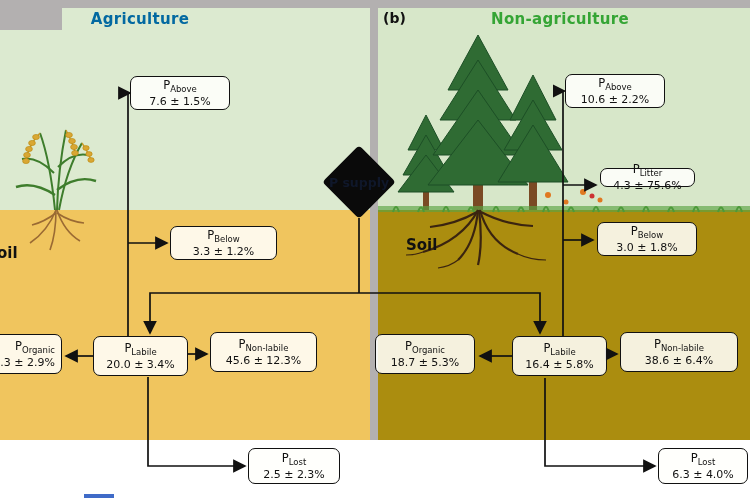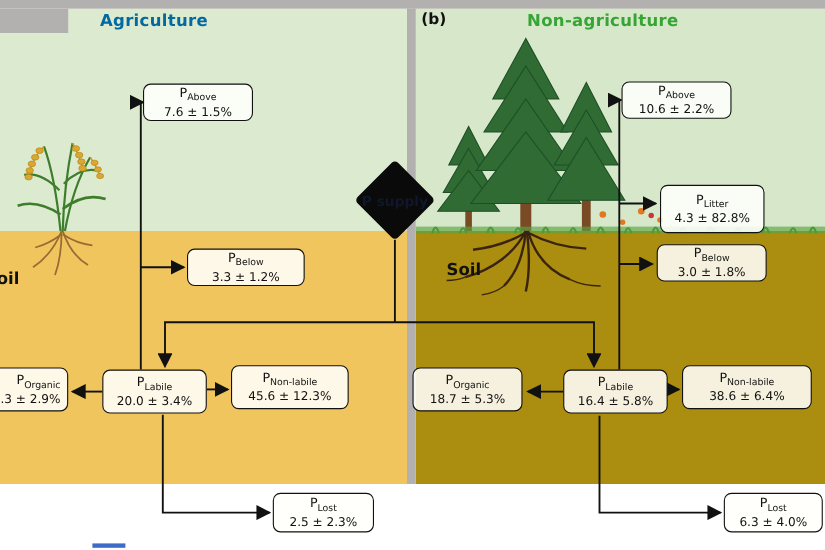--- a/index.html
+++ b/index.html
@@ -15,21 +15,21 @@
   .divider  { left:370px; top:8px; width:8px; height:432px; background:#b3b0b0; }
   .cornerpatch { left:0; top:8px; width:62px; height:22px; background:#b3b0b0; }
   .ag-above { left:0; top:8px; width:370px; height:202px; background:#dcead0; }
   .ag-soil  { left:0; top:210px; width:370px; height:230px; background:#f0c55e; }
   .nag-above{ left:378px; top:8px; width:372px; height:202px; background:#d7e7c9; }
   .nag-soil { left:378px; top:210px; width:372px; height:230px; background:#ab8d0f; }
 
   
   .title { font-weight:bold; font-size:15px; letter-spacing:0.3px; }
   .ag-title  { left:40px; top:10px; width:200px; text-align:center; color:#0369a1; }
-  .nag-title { left:418px; top:10px; width:260px; text-align:center; color:#35a535; }
+  .nag-title { left:430px; top:10px; width:260px; text-align:center; color:#35a535; }
   .panel-tag { left:383px; top:10px; font-weight:bold; font-size:14px; color:#111; }
   .soil-label { font-size:15px; font-weight:600; color:#111; }
   .soil-a { left:-3px; top:244px; }
   .soil-b { left:406px; top:236px; }
 
   
   .pbox {
     position:absolute; box-sizing:border-box;
     border:1.6px solid #111; border-radius:7px;
     background:rgba(255,255,252,0.88);
@@ -42,21 +42,21 @@
   .align-r { text-align:right; padding-right:6px; }
 
   .bx-a-above   { left:130px; top:76px;  width:100px; height:34px; }
   .bx-a-below   { left:170px; top:226px; width:107px; height:34px; }
   .bx-a-organic { left:-42px; top:334px; width:104px; height:40px; }
   .bx-a-labile  { left:93px;  top:336px; width:95px;  height:40px; }
   .bx-a-nonlab  { left:210px; top:332px; width:107px; height:40px; }
   .bx-a-lost    { left:248px; top:448px; width:92px;  height:36px; }
 
   .bx-b-above   { left:565px; top:74px;  width:100px; height:34px; }
-  .bx-b-litter  { left:600px; top:168px; width:95px;  height:44px; }
+  .bx-b-litter  { left:600px; top:168px; width:95px;  height:19px; }
   .bx-b-below   { left:597px; top:222px; width:100px; height:34px; }
   .bx-b-organic { left:375px; top:334px; width:100px; height:40px; }
   .bx-b-labile  { left:512px; top:336px; width:95px;  height:40px; }
   .bx-b-nonlab  { left:620px; top:332px; width:118px; height:40px; }
   .bx-b-lost    { left:658px; top:448px; width:90px;  height:36px; }
 
   
   .diamond {
     left:333px; top:156px; width:52px; height:52px;
     background:#0a0a0a; transform:rotate(45deg); border-radius:4px;
@@ -242,21 +242,21 @@
     <div><span>P</span><sub>Lost</sub></div>
     <div class="val">2.5 ± 2.3%</div>
   </div>
 
   <div class="pbox bx-b-above">
     <div><span>P</span><sub>Above</sub></div>
     <div class="val">10.6 ± 2.2%</div>
   </div>
   <div class="pbox bx-b-litter">
     <div><span>P</span><sub>Litter</sub></div>
-    <div class="val">4.3 ± 82.8%</div>
+    <div class="val">4.3 ± 75.6%</div>
   </div>
   <div class="pbox bx-b-below">
     <div><span>P</span><sub>Below</sub></div>
     <div class="val">3.0 ± 1.8%</div>
   </div>
   <div class="pbox bx-b-organic">
     <div><span>P</span><sub>Organic</sub></div>
     <div class="val">18.7 ± 5.3%</div>
   </div>
   <div class="pbox bx-b-labile">

